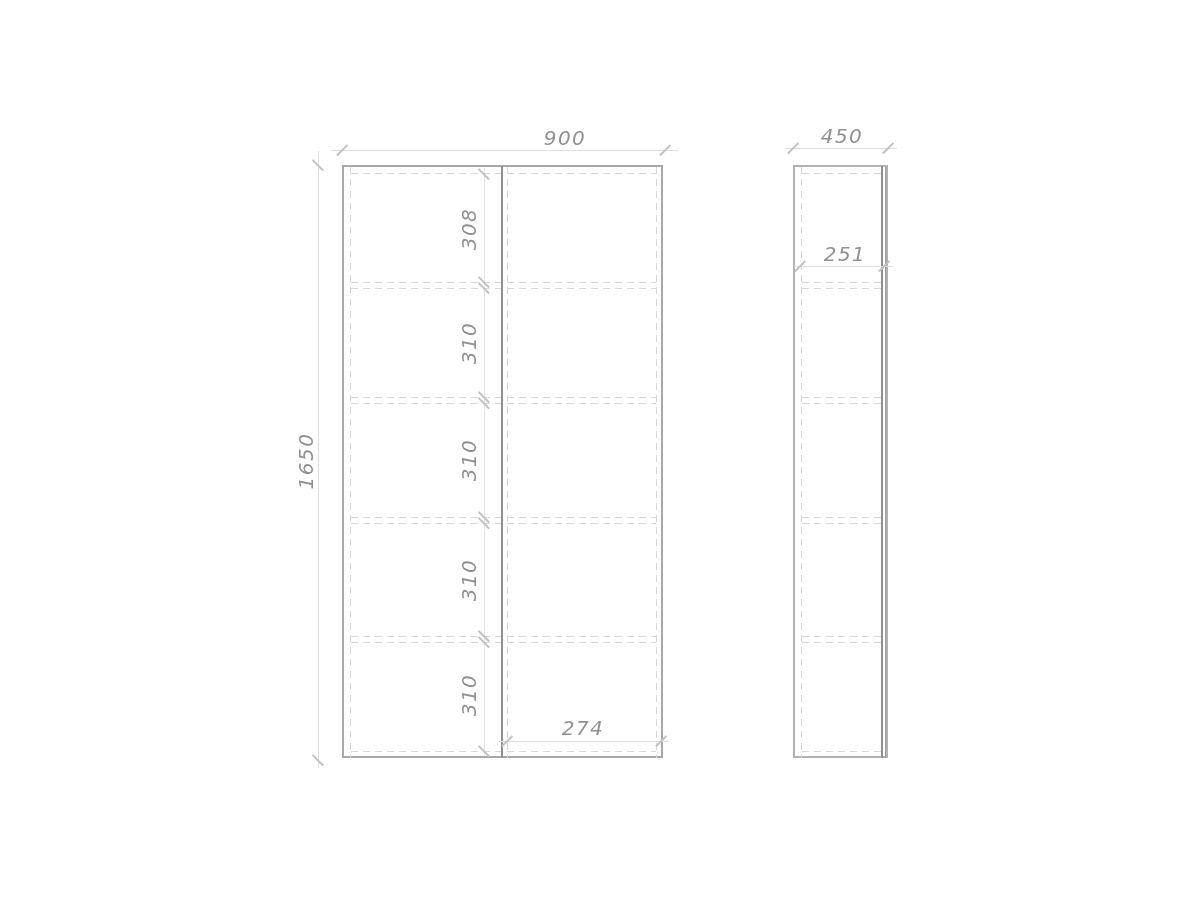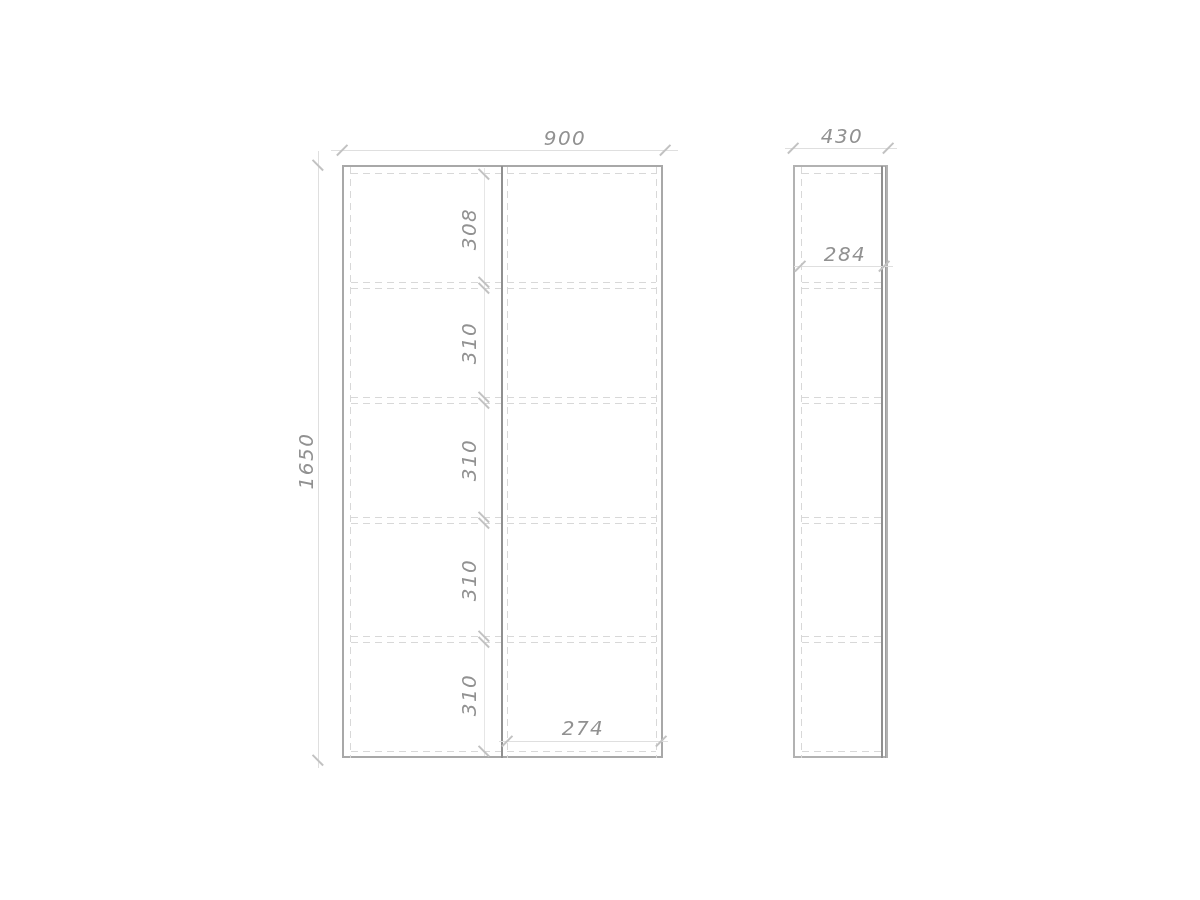--- a/index.html
+++ b/index.html
@@ -99,21 +99,21 @@
     <div class="hd" style="left:802px;top:397px;width:80px;"></div>
     <div class="hd" style="left:802px;top:403px;width:80px;"></div>
     <div class="hd" style="left:802px;top:517px;width:80px;"></div>
     <div class="hd" style="left:802px;top:523px;width:80px;"></div>
     <div class="hd" style="left:802px;top:636px;width:80px;"></div>
     <div class="hd" style="left:802px;top:642px;width:80px;"></div>
 
     <div class="sl" style="left:785px;top:148px;width:112px;height:1px;"></div>
     <div class="tick up" style="left:793px;top:148px;"></div>
     <div class="tick up" style="left:888px;top:148px;"></div>
-    <div class="dim" style="left:842px;top:136px;">430</div>
+    <div class="dim" style="left:842px;top:136px;">450</div>
 
     <div class="sl" style="left:794px;top:266px;width:99px;height:1px;"></div>
     <div class="tick up" style="left:800px;top:266px;"></div>
     <div class="tick up" style="left:884px;top:266px;"></div>
-    <div class="dim" style="left:845px;top:254px;">284</div>
+    <div class="dim" style="left:845px;top:254px;">251</div>
   </div>
 
 </div>
 
 </body></html>

